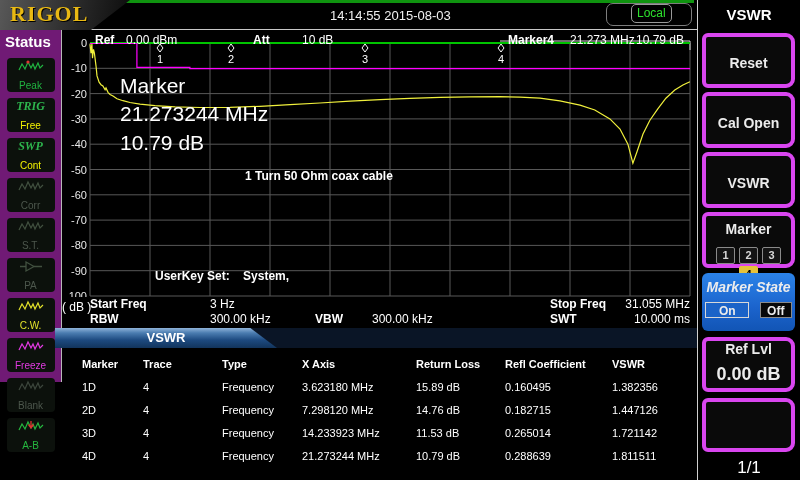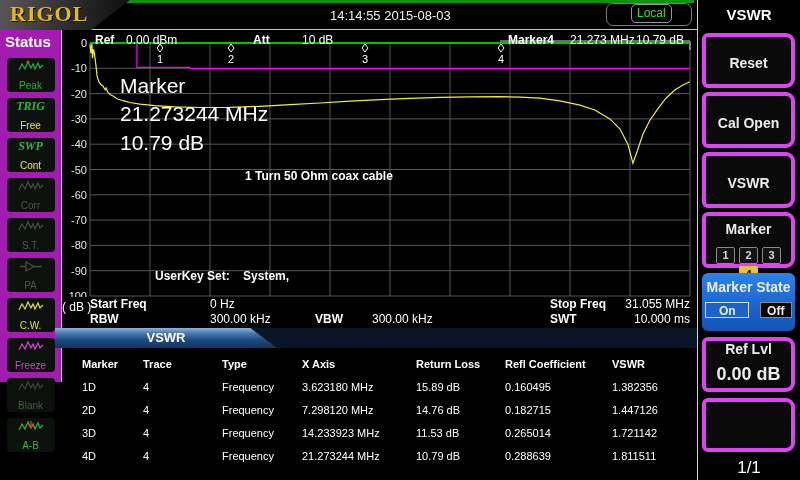--- a/index.html
+++ b/index.html
@@ -13,21 +13,21 @@
      background:linear-gradient(100deg,#585858 0%,#2c2c2c 55%,#0c0c0c 100%);
      clip-path:polygon(0 0,100% 0,70% 100%,0 100%);}
   .logo-text{position:absolute;left:10px;top:1px;z-index:3;font-family:"Liberation Serif",serif;
      font-weight:bold;font-size:22px;color:#e9b913;letter-spacing:1px;text-shadow:1px 1px 0 #000;}
   .time{position:absolute;left:330px;top:8px;font-size:13px;color:#f0f0f0;}
   .conn{position:absolute;left:606px;top:3px;width:86px;height:23px;border:1px solid #7d7d7d;
      border-radius:7px;display:flex;align-items:flex-start;gap:4px;padding:0 20px;box-sizing:border-box;}
   .local{border:1px solid #9a9a9a;border-radius:5px;color:#2ce02c;font-size:12px;padding:0 5px;height:17px;line-height:17px;}
 
   
-  .sidebar-left{position:absolute;left:0;top:30px;width:62px;height:352px;background:#a21caf;
+  .sidebar-left{position:absolute;left:0;top:30px;width:62px;height:352px;background:#701a75;
      border-right:1px solid #b8b8b8;box-sizing:border-box;}
   .sb-title{font-weight:bold;font-size:15px;padding:3px 0 0 5px;height:19px;}
   .s-item{width:48px;height:34px;margin:6px auto 0;background:#0c110c;border-radius:4px;
      display:flex;flex-direction:column;align-items:center;justify-content:center;gap:7px;}
   .s-item .lbl{font-size:10px;line-height:11px;}
   .icon-text{font-family:"Liberation Serif",serif;font-style:italic;font-weight:bold;font-size:12px;line-height:13px;}
 
   
   .graph{position:absolute;left:62px;top:30px;width:635px;height:267px;}
   .graph span{position:absolute;top:3px;font-size:12px;white-space:nowrap;}
@@ -72,21 +72,21 @@
   .k-vswr{top:152px;height:56px;line-height:54px;font-size:14px;font-weight:bold;}
   .k-marker{top:212px;height:56px;}
   .k-marker .klabel{font-size:14px;font-weight:bold;margin-top:5px;}
   .mboxes{margin-top:8px;}
   .mbox{width:17px;height:15px;border:1px solid #8a8a8a;background:#141414;color:#d8d8d8;
      font-size:11px;font-weight:bold;line-height:15px;text-align:center;border-radius:2px;
      margin:0 2px;display:inline-block;}
   .mbox.active{background:#e6c23a;border-color:#e6c23a;color:#000;}
   .k-mstate{top:273px;height:58px;border:none;border-radius:6px;
      background:linear-gradient(180deg,#2b83e8 0%,#1b63cc 60%,#1255b5 100%);}
-  .k-mstate .klabel{font-size:14px;font-weight:bold;margin-top:6px;}
+  .k-mstate .klabel{font-size:14px;font-weight:bold;margin-top:6px;font-style:italic;}
   .onoff{margin-top:6px;}
   .btn-on{display:inline-block;width:44px;height:16px;background:#1b63c8;border:1px solid #d8d8d8;
      font-weight:bold;font-size:12px;line-height:16px;margin-right:6px;box-sizing:border-box;}
   .btn-off{display:inline-block;width:32px;height:16px;background:#080808;border:1px solid #8a8a8a;
      font-weight:bold;font-size:12px;line-height:16px;box-sizing:border-box;}
   .k-reflvl{top:337px;height:55px;}
   .k-reflvl .klabel{font-size:14px;font-weight:bold;}
   .k-reflvl .kval{font-size:18px;font-weight:bold;margin-top:7px;}
   .k-empty{top:398px;height:54px;}
   .page-ind{position:absolute;left:0;top:458px;width:100%;text-align:center;font-size:17px;}
@@ -231,21 +231,21 @@
   <div class="ovl ovl1">Marker</div>
   <div class="ovl ovl2">21.273244 MHz</div>
   <div class="ovl ovl3">10.79 dB</div>
   <div class="ov-annot">1 Turn 50 Ohm coax cable</div>
   <div class="ov-userkey">UserKey Set:    System,</div>
 </div>
 
 <div class="statusbar">
   <span class="db-unit">( dB )</span>
   <span class="r1 p-sfl b">Start Freq</span>
-  <span class="r1 p-sfv">0 Hz</span>
+  <span class="r1 p-sfv">3 Hz</span>
   <span class="r1 p-stl b">Stop Freq</span>
   <span class="r1 p-stv">31.055 MHz</span>
   <span class="r2 p-rbl b">RBW</span>
   <span class="r2 p-rbv">300.00 kHz</span>
   <span class="r2 p-vbl b">VBW</span>
   <span class="r2 p-vbv">300.00 kHz</span>
   <span class="r2 p-swl b">SWT</span>
   <span class="r2 p-swv">10.000 ms</span>
 </div>
 

